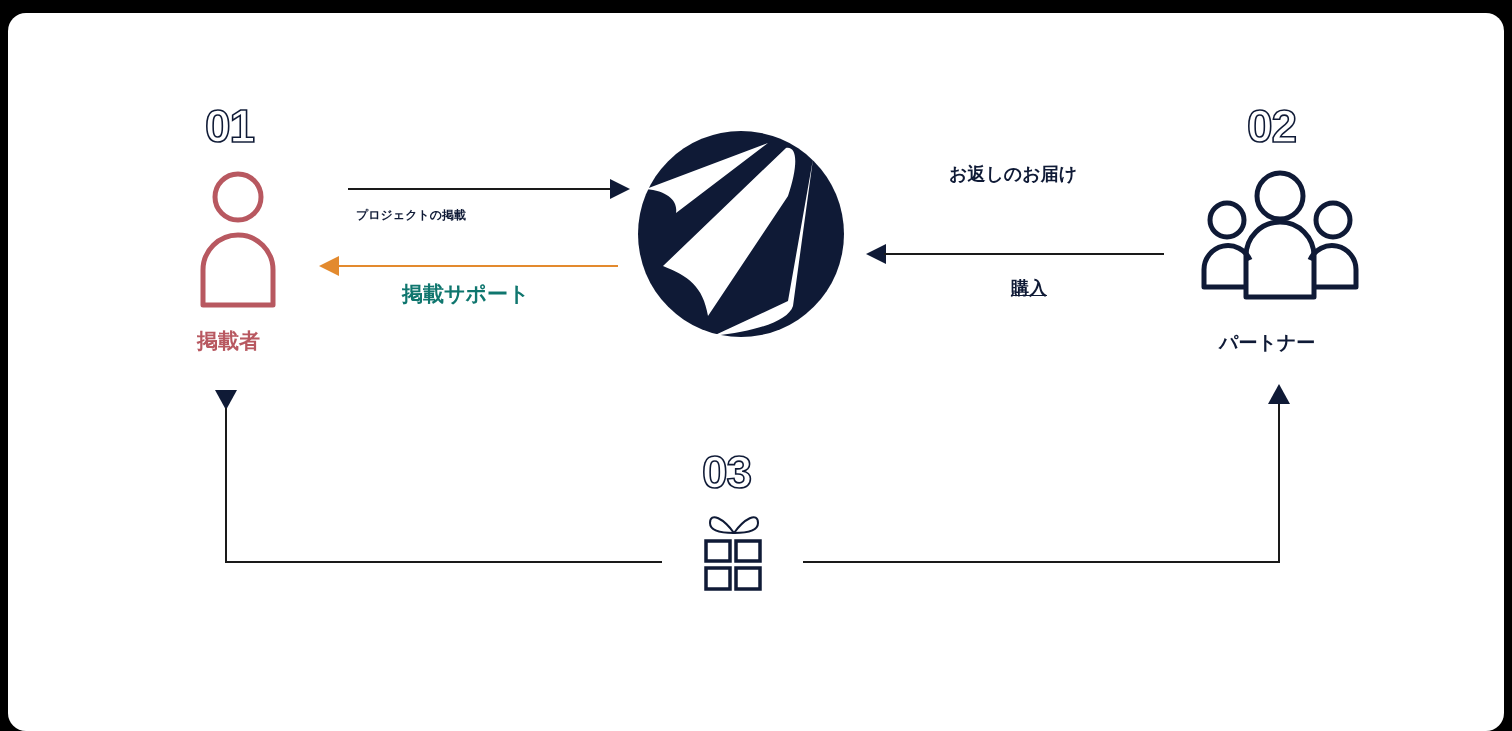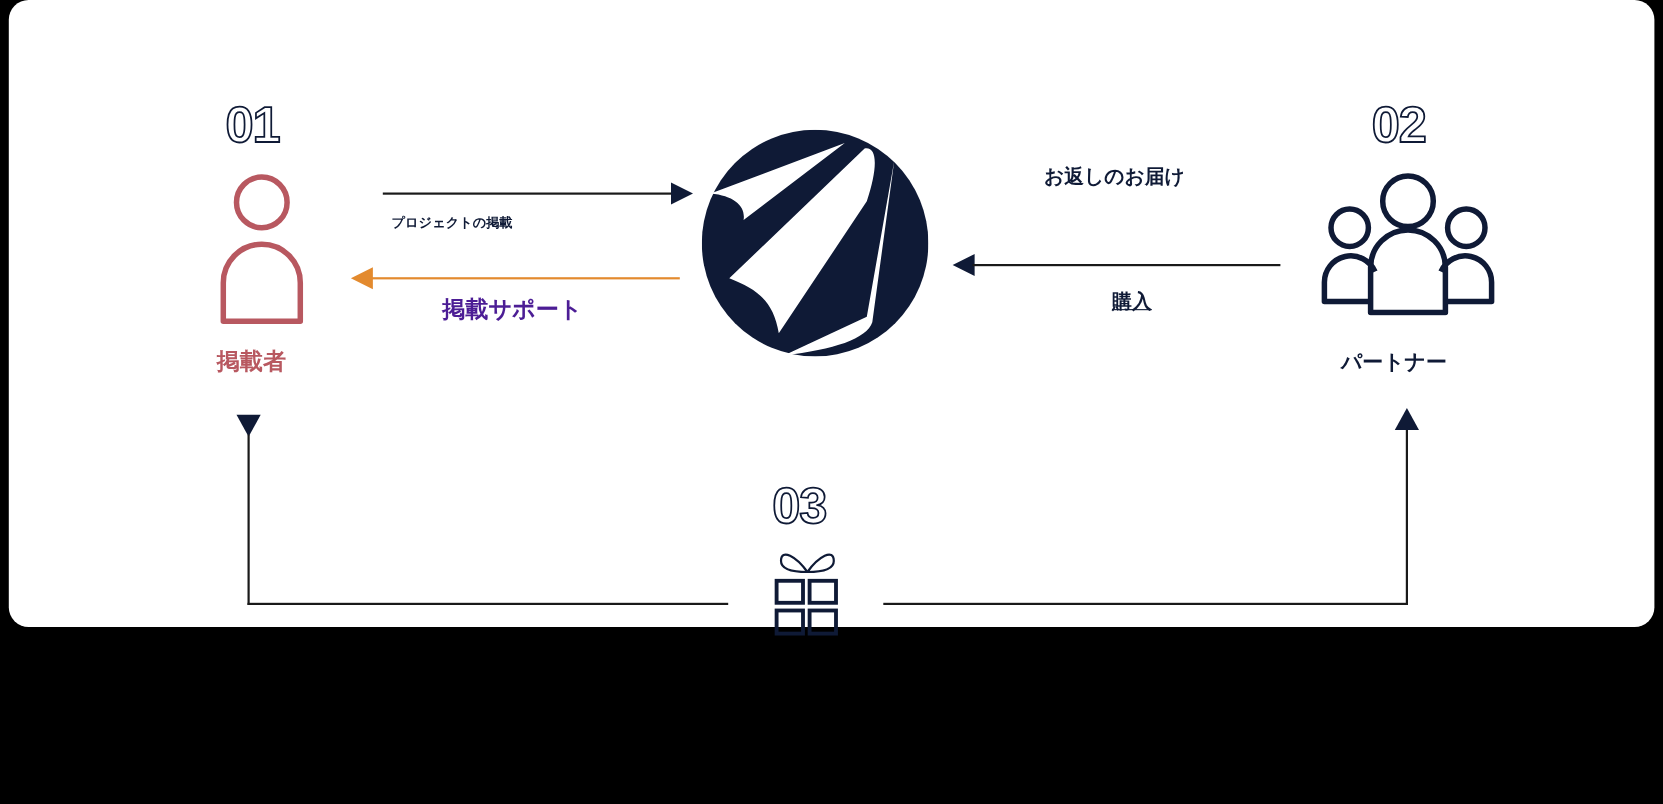--- a/index.html
+++ b/index.html
@@ -1,33 +1,33 @@
 <!DOCTYPE html>
 <html><head>
 <meta charset="utf-8">
 <style>
   html, body { margin:0; padding:0; }
   body {
     width:1512px; height:731px; background:#000; position:relative; overflow:hidden;
     font-family: "DejaVu Sans", "Liberation Sans", sans-serif;
   }
   .card {
-    position:absolute; left:8px; top:0; width:1496px; height:570px;
+    position:absolute; left:8px; top:13px; width:1496px; height:718px;
     background:#fff; border-radius:18px;
   }
   .abs { position:absolute; }
   .num {
     position:absolute; font-family:"Liberation Sans", "DejaVu Sans", sans-serif;
     font-weight:700; font-size:46px; color:#fff;
     -webkit-text-stroke:1.6px #0f1a36; letter-spacing:-1px; line-height:1;
   }
   .label { position:absolute; font-weight:700; white-space:nowrap; line-height:1; }
   .navy { color:#0f1a36; }
   .red { color:#b85860; }
-  .orange { color:#4c1d95; }
+  .orange { color:#0f766e; }
   .line { position:absolute; background:#1a1a1a; }
   .tri { position:absolute; width:0; height:0; }
 </style>
 </head>
 <body>
 
 <div class="card">
 
   <div class="num" style="left:197px; top:90px;">01</div>
   <svg class="abs" style="left:190px; top:157px;" width="80" height="140" viewBox="0 0 80 140">

